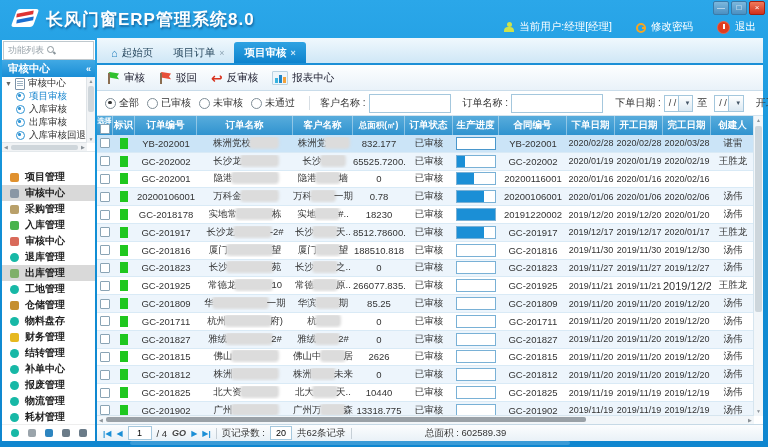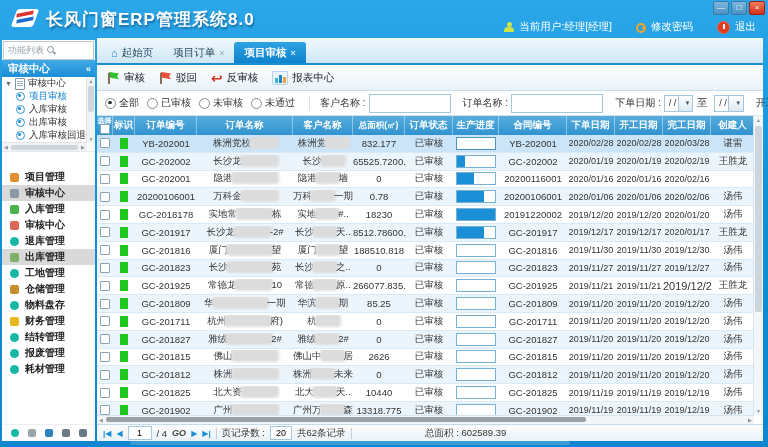--- a/index.html
+++ b/index.html
@@ -214,20 +214,24 @@
     <div class="sb-mods" id="modList">
         <div class="mod">
           <span class="mico sq" style="background: rgb(224, 145, 46);"></span>
           <span>项目管理</span>
         </div>
         <div class="mod selected">
           <span class="mico sq" style="background: rgb(138, 151, 165);"></span>
           <span>审核中心</span>
         </div>
         <div class="mod">
+          <span class="mico sq" style="background: rgb(185, 160, 106);"></span>
+          <span>采购管理</span>
+        </div>
+        <div class="mod">
           <span class="mico sq" style="background: rgb(73, 179, 76);"></span>
           <span>入库管理</span>
         </div>
         <div class="mod">
           <span class="mico sq" style="background: rgb(217, 106, 90);"></span>
           <span>审核中心</span>
         </div>
         <div class="mod">
           <span class="mico" style="background: rgb(23, 184, 166);"></span>
           <span>退库管理</span>
@@ -251,21 +255,29 @@
         <div class="mod">
           <span class="mico sq" style="background: rgb(230, 184, 31);"></span>
           <span>财务管理</span>
         </div>
         <div class="mod">
           <span class="mico" style="background: rgb(23, 184, 166);"></span>
           <span>结转管理</span>
         </div>
         <div class="mod">
           <span class="mico" style="background: rgb(23, 184, 166);"></span>
+          <span>补单中心</span>
+        </div>
+        <div class="mod">
+          <span class="mico" style="background: rgb(23, 184, 166);"></span>
           <span>报废管理</span>
+        </div>
+        <div class="mod">
+          <span class="mico" style="background: rgb(23, 184, 166);"></span>
+          <span>物流管理</span>
         </div>
         <div class="mod">
           <span class="mico" style="background: rgb(23, 184, 166);"></span>
           <span>耗材管理</span>
         </div>
       </div>
     <div class="sb-foot" id="sbFoot">
         <span class="fico" style="background: rgb(23, 184, 166);"></span>
         <span class="fico" style="background: rgb(154, 164, 171); border-radius: 2px;"></span>
         <span class="fico" style="background: rgb(45, 133, 192); border-radius: 2px;"></span>

